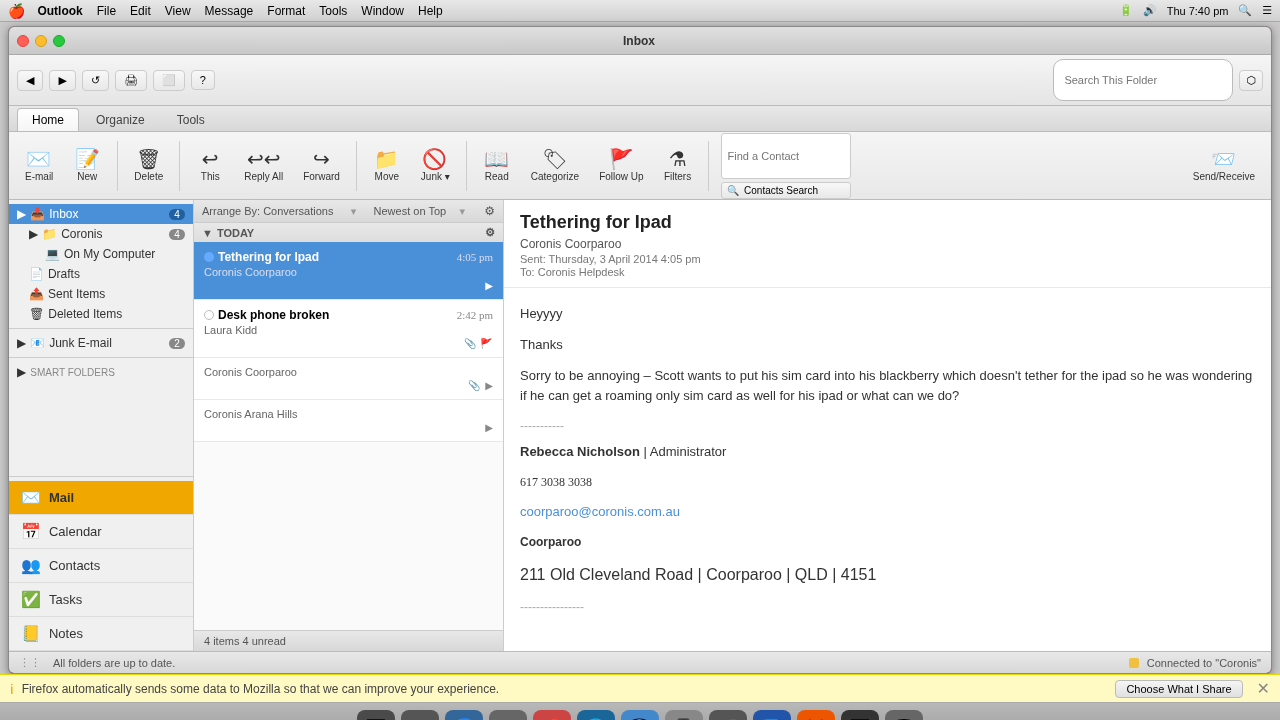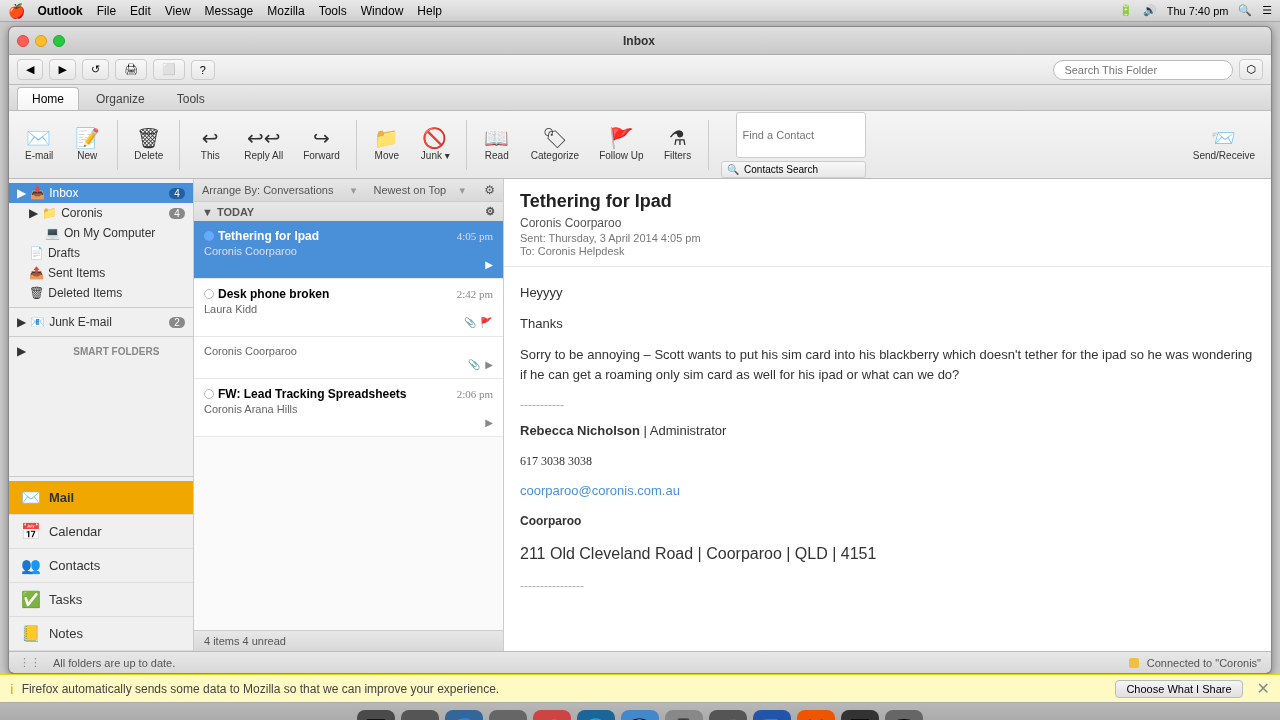--- a/index.html
+++ b/index.html
@@ -67,21 +67,21 @@
       cursor: pointer;
       display: flex;
       align-items: center;
       gap: 3px;
     }
     .toolbar-search {
       margin-left: auto;
       background: #fff;
       border: 1px solid #bbb;
       border-radius: 10px;
-      padding: 3px 10px;
+      padding: 14px 10px;
       font-size: 11px;
       width: 180px;
       color: #999;
     }
 
     
     .tab-bar {
       background: linear-gradient(to bottom, #e8e8e8, #d8d8d8);
       border-bottom: 1px solid #bbb;
       display: flex;
@@ -339,21 +339,21 @@
 </head>
 <body>
 
 <div class="mac-bar">
   <span class="apple">🍎</span>
   <span class="menu-item" style="font-weight:700;">Outlook</span>
   <span class="menu-item">File</span>
   <span class="menu-item">Edit</span>
   <span class="menu-item">View</span>
   <span class="menu-item">Message</span>
-  <span class="menu-item">Mozilla</span>
+  <span class="menu-item">Format</span>
   <span class="menu-item">Tools</span>
   <span class="menu-item">Window</span>
   <span class="menu-item">Help</span>
   <div class="right-items">
     <span>🔋</span>
     <span>🔊</span>
     <span>Thu 7:40 pm</span>
     <span>🔍</span>
     <span>☰</span>
   </div>
@@ -436,21 +436,21 @@
     <div class="ribbon-btn">
       <span class="ribbon-icon">🚩</span>
       <span>Follow Up</span>
     </div>
     <div class="ribbon-btn">
       <span class="ribbon-icon">⚗</span>
       <span>Filters</span>
     </div>
     <div class="ribbon-sep"></div>
     <div style="display:flex;flex-direction:column;gap:3px;padding:4px;">
-      <input type="text" style="border: 1px solid rgb(204, 204, 204); border-radius: 3px; padding: 16px 6px; font-size: 11px; width: 130px; margin-left: 15px;" placeholder="Find a Contact">
+      <input type="text" style="border: 1px solid rgb(204, 204, 204); border-radius: 3px; padding: 16px 6px; font-size: 11px; width: 130px;" placeholder="Find a Contact">
       <div style="display:flex;align-items:center;gap:4px;cursor:pointer;background:linear-gradient(to bottom,#f8f8f8,#e8e8e8);border:1px solid #ccc;border-radius:3px;padding:2px 6px;font-size:10px;">
         <span>🔍</span>
         <span>Contacts Search</span>
       </div>
     </div>
     <div class="ribbon-right">
       <div class="ribbon-btn">
         <span class="ribbon-icon">📨</span>
         <span>Send/Receive</span>
       </div>
@@ -500,21 +500,21 @@
         <div class="sidebar-item">
           <span>▶</span>
           <span>📧</span>
           <span>Junk E-mail</span>
           <span class="badge">2</span>
         </div>
         <div class="sidebar-divider"></div>
 
         <div class="sidebar-item">
           <span>▶</span>
-          <span style="font-size:10px;font-weight:700;color:#888;margin-left:43px;">SMART FOLDERS</span>
+          <span style="font-size:10px;font-weight:400;color:#888;">SMART FOLDERS</span>
         </div>
       </div>
 
       <div class="nav-bottom" style="margin-top:auto;">
         <div class="sidebar-divider"></div>
         <div class="sidebar-nav-item active">
           <span class="sidebar-nav-icon">✉️</span>
           <span>Mail</span>
         </div>
         <div class="sidebar-nav-item">
@@ -578,25 +578,20 @@
 
       <div class="email-item">
         <div class="email-sender">Coronis Coorparoo</div>
         <div style="display:flex;justify-content:flex-end;gap:4px;margin-top:2px;">
           <span style="font-size:10px;color:#888;">📎</span>
           <span style="font-size:10px;color:#888;">▶</span>
         </div>
       </div>
 
       <div class="email-item">
-        <div class="email-row1">
-          <span style="width:10px;height:10px;border-radius:50%;background:transparent;border:1px solid #bbb;display:inline-block;margin-right:4px;flex-shrink:0;"></span>
-          <span class="email-subject">FW: Lead Tracking Spreadsheets</span>
-          <span class="email-time">2:06 pm</span>
-        </div>
         <div class="email-sender">Coronis Arana Hills</div>
         <div style="display:flex;justify-content:flex-end;gap:4px;margin-top:2px;">
           <span style="font-size:10px;color:#888;">▶</span>
         </div>
       </div>
 
       <div style="flex:1;"></div>
 
       <div class="email-list-footer">4 items   4 unread</div>
     </div>

